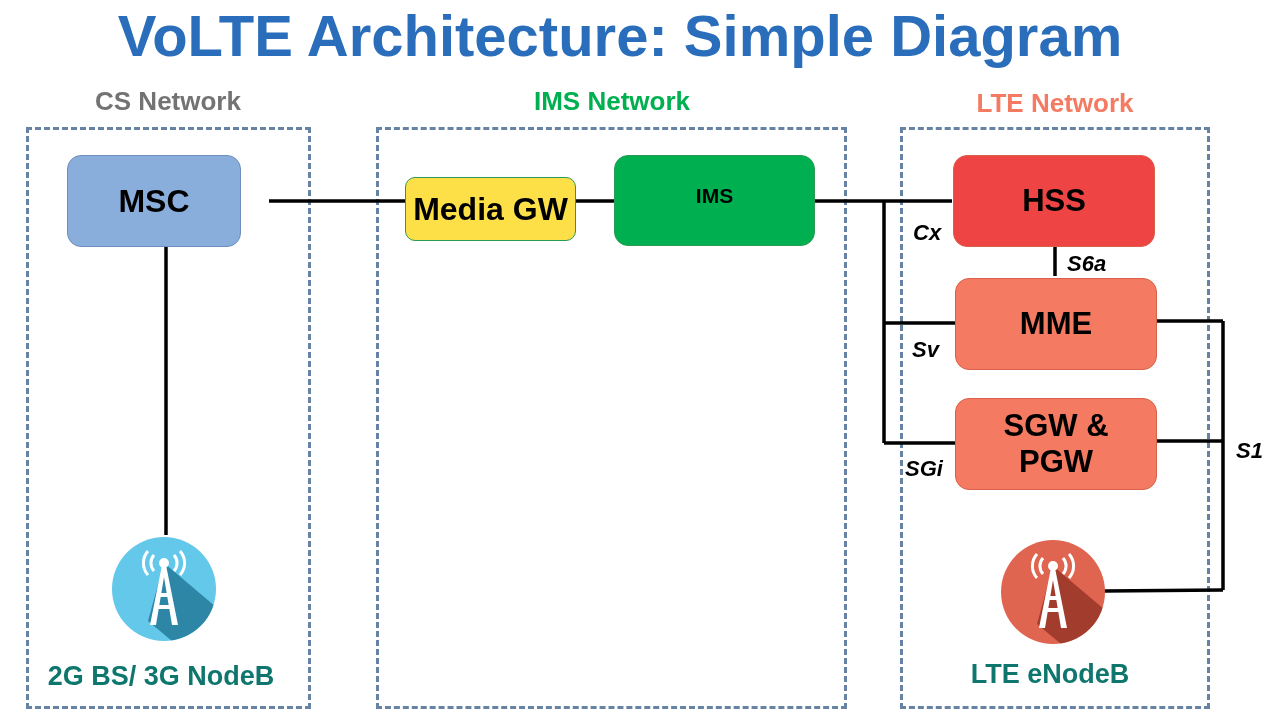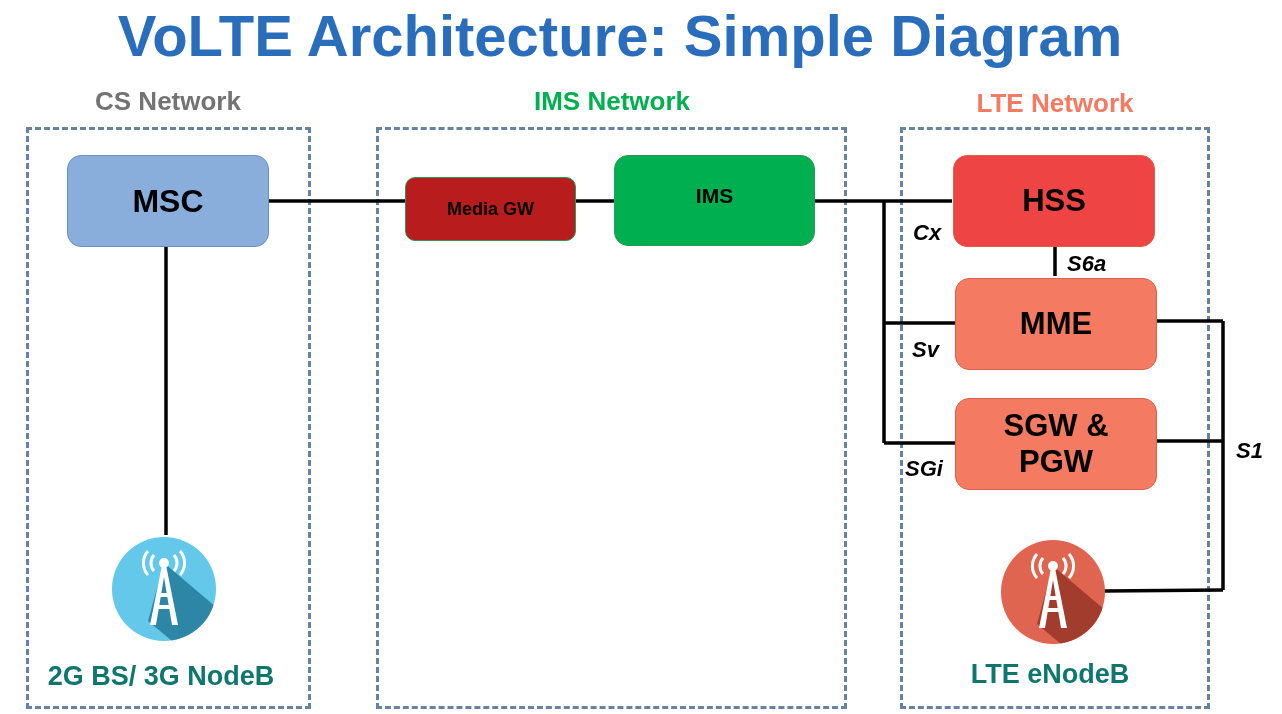--- a/index.html
+++ b/index.html
@@ -40,25 +40,25 @@
     <line x1="884" y1="323" x2="956" y2="323"></line>
     <line x1="884" y1="443" x2="956" y2="443"></line>
     <line x1="1055" y1="247" x2="1055" y2="276"></line>
     <line x1="1156" y1="321" x2="1223" y2="321"></line>
     <line x1="1223" y1="321" x2="1223" y2="590"></line>
     <line x1="1156" y1="441" x2="1223" y2="441"></line>
     <line x1="1104" y1="591" x2="1223" y2="590"></line>
   </g>
 </svg>
 
-<div class="node" style="left:67px; top:155px; width:202px; height:92px; background:#8aaedb; border:1px solid #6e8fbd; font-size:32px;">
+<div class="node" style="left:67px; top:155px; width:174px; height:92px; background:#8aaedb; border:1px solid #6e8fbd; font-size:32px;">
   <span>MSC</span>
 </div>
 
-<div class="node" style="left:405px; top:177px; width:171px; height:64px; background:#b91c1c; border:1px solid #2a9a55; border-radius:10px; font-size:18px;">
+<div class="node" style="left:405px; top:177px; width:171px; height:64px; background:#fde047; border:1px solid #2a9a55; border-radius:10px; font-size:32px;">
   <span>Media GW</span>
 </div>
 
 <div class="node" style="left:614px; top:155px; width:201px; height:91px; background:#00b050; border:1px solid #2a9a55; font-size:21px; align-items:flex-start; padding-top:28px;">
   <span>IMS</span>
 </div>
 
 <div class="node" style="left:953px; top:155px; width:202px; height:92px; background:#ef4444; border:1px solid #d9604a; font-size:31px;">
   <span>HSS</span>
 </div>

